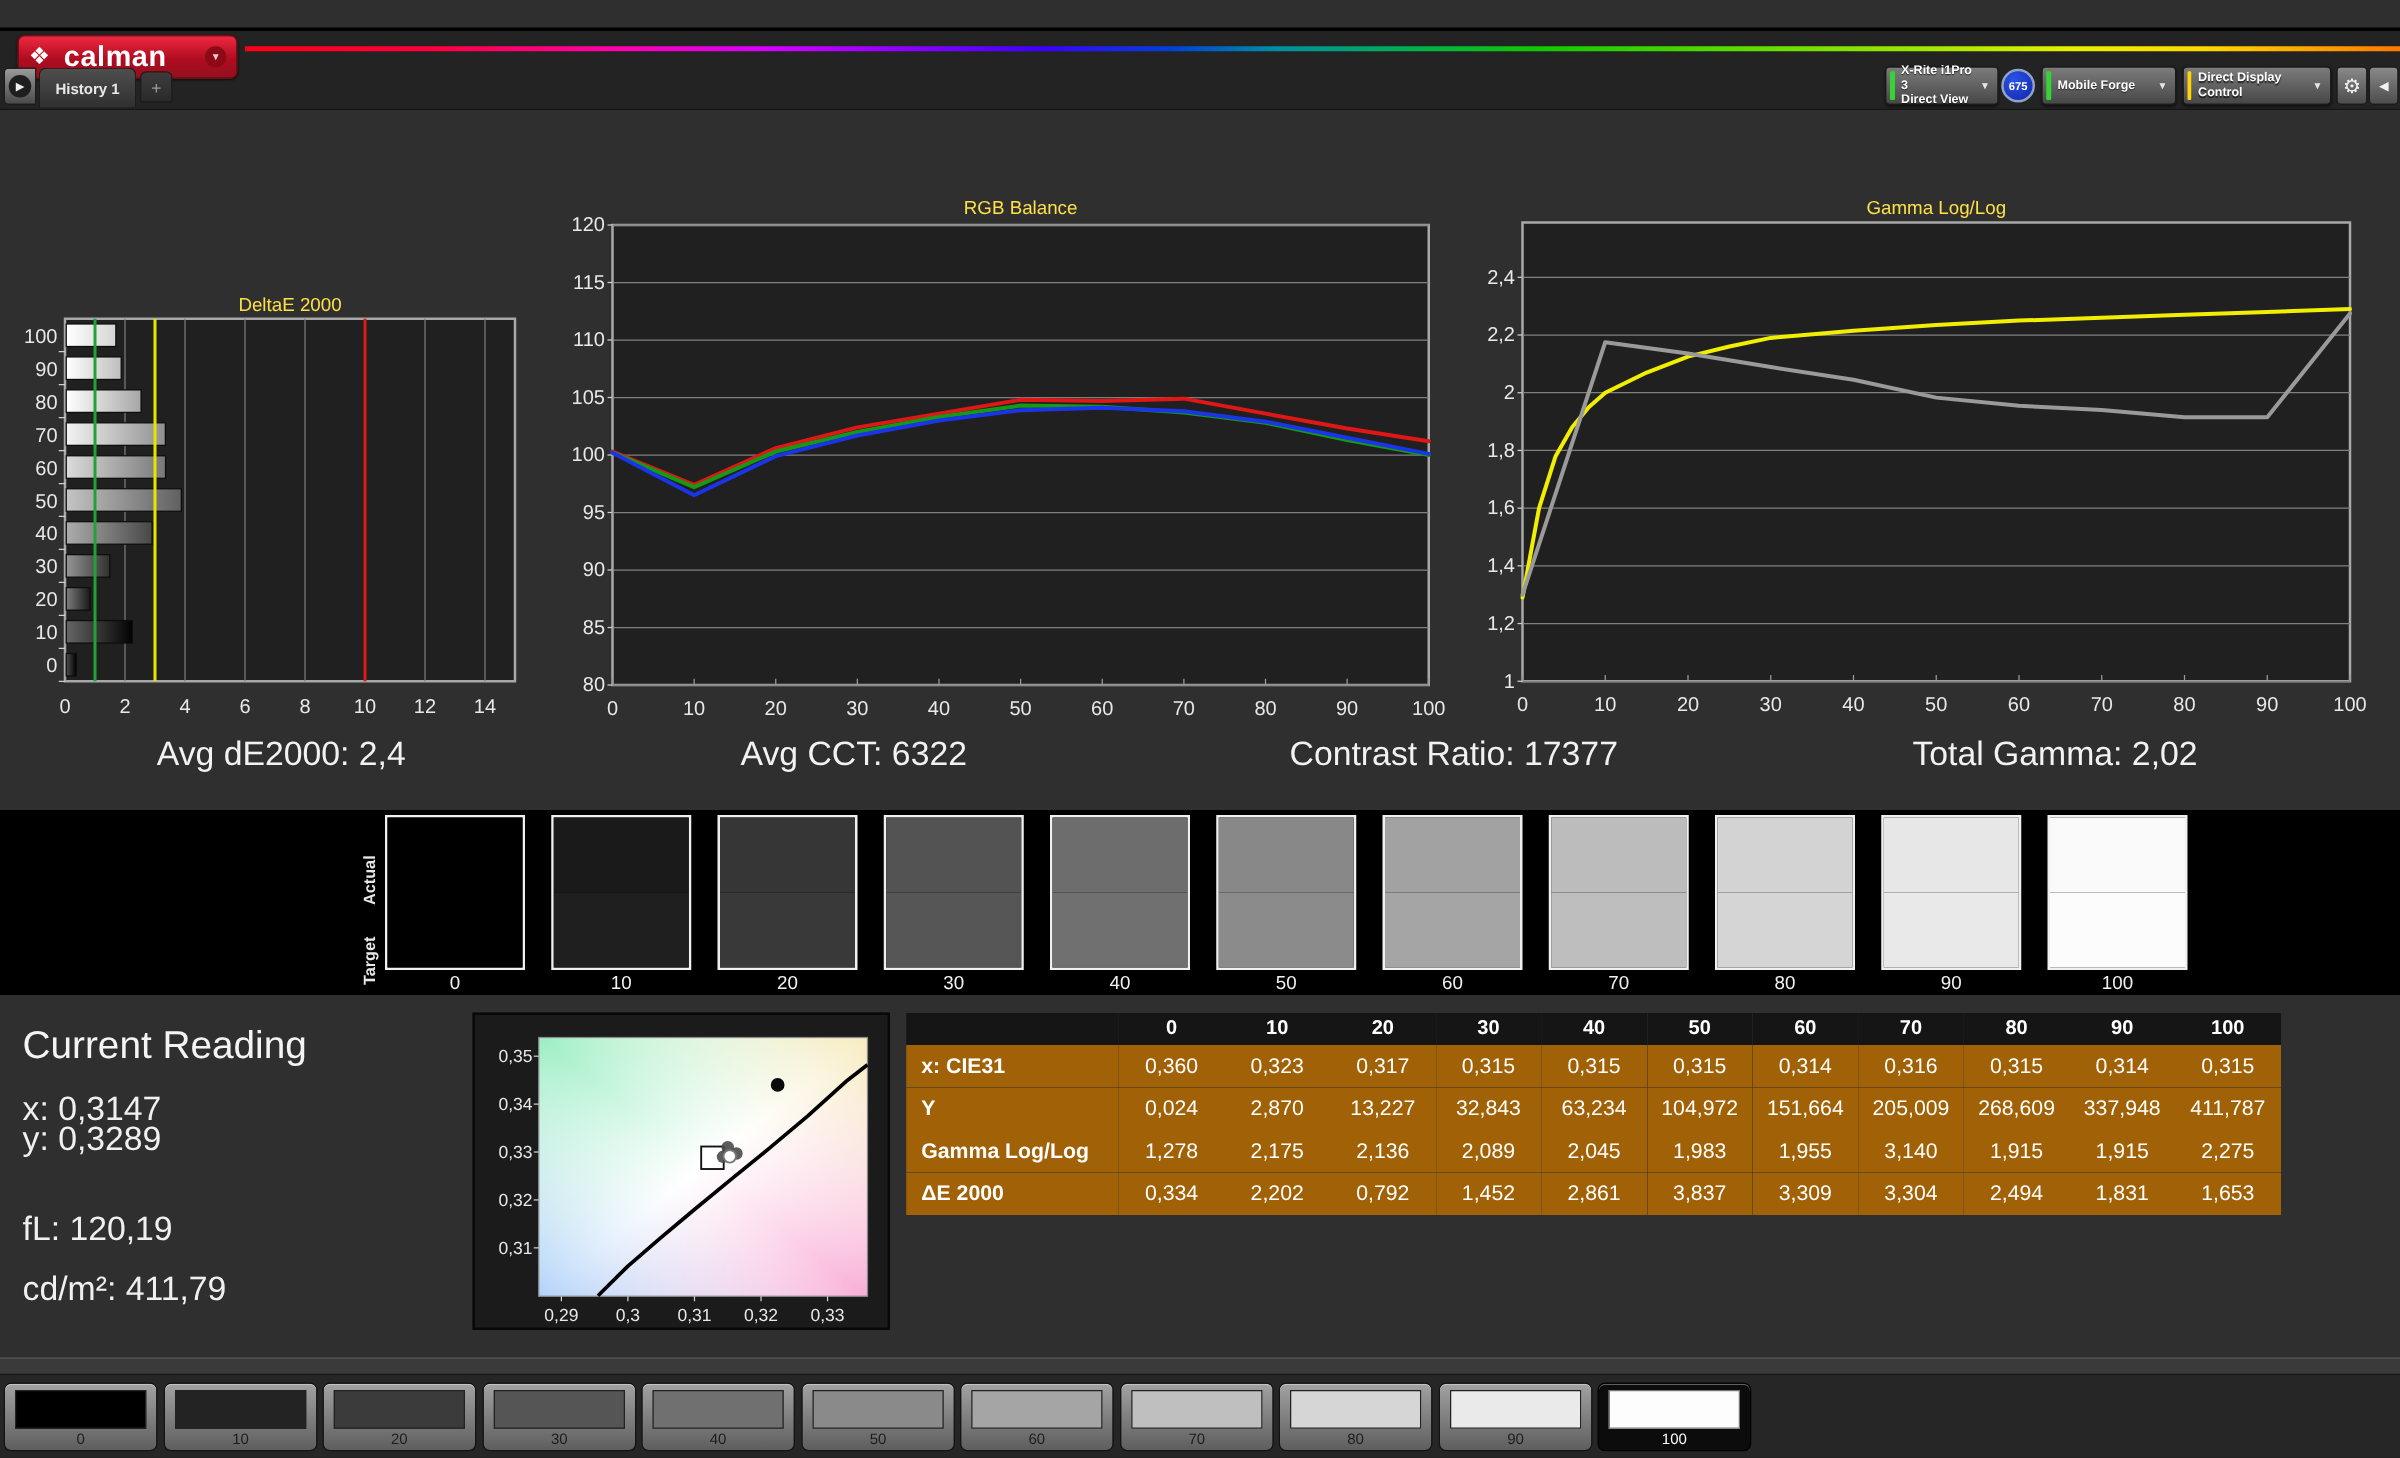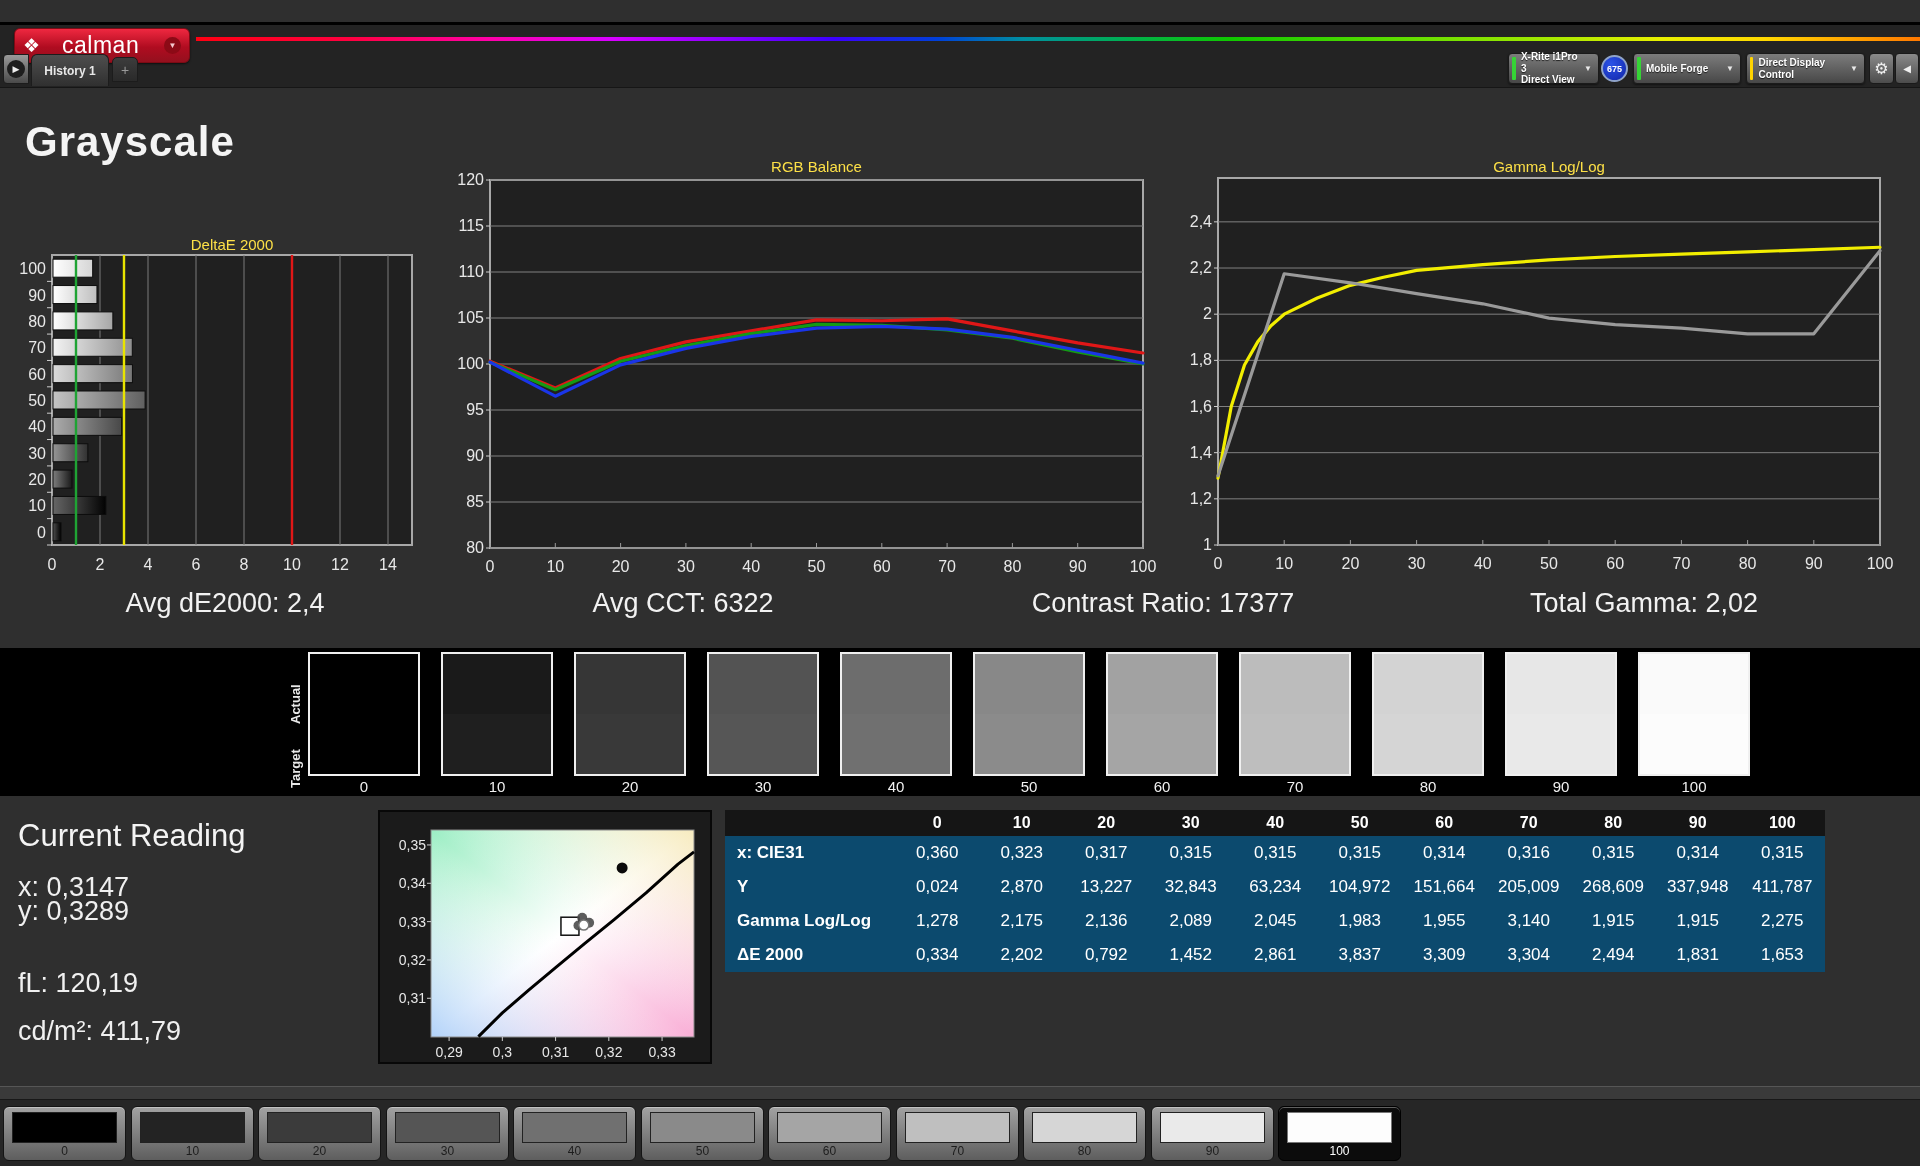--- a/index.html
+++ b/index.html
@@ -14,21 +14,21 @@
   .win-controls { position:absolute; right:0; top:0; height:22px; display:flex; }
   .win-btn { width:40px; height:22px; display:flex; align-items:center; justify-content:center; font-size:12px; color:#222; }
   .black-strip { position:absolute; left:0; top:22px; width:1920px; height:3px; background:#000; }
 
   
   .header-band { position:absolute; left:0; top:25px; width:1920px; height:63px; background:#232323; border-bottom:1px solid #161616; }
   .calman-logo { position:absolute; left:14px; top:3px; width:176px; height:35px; border-radius:6px;
      background:linear-gradient(#ef2840,#b00c20 55%,#94101e); border:1px solid #7d0a14;
      display:flex; align-items:center; padding:0 8px; box-shadow:0 1px 2px rgba(0,0,0,.6); }
   .calman-logo .glyph { color:#fff; font-size:19px; line-height:1; }
-  .calman-logo .word { color:#fff; font-size:23px; font-weight:normal; letter-spacing:.5px; margin-left:22px; }
+  .calman-logo .word { color:#fff; font-size:23px; font-weight:bold; letter-spacing:.5px; margin-left:11px; }
   .calman-logo .caret { margin-left:auto; width:17px; height:17px; border-radius:50%; background:#8c0a16; color:#f5c9ce; font-size:8px; display:flex; align-items:center; justify-content:center; }
   .rainbow { position:absolute; left:196px; top:12px; width:1724px; height:4px;
      background:linear-gradient(90deg,#ff0012 0%,#ff0040 9%,#ff00a8 17%,#d800ff 24%,#8800ff 31%,#3c00ff 37%,#0040d8 43%,#0090a0 48%,#00b050 54%,#10c800 60%,#58dc00 69%,#a0e800 78%,#e8f000 85%,#ffd800 91%,#ff9800 97%,#ff7800 100%); }
 
   .tab-play { position:absolute; left:3px; top:29px; width:26px; height:30px; border-radius:4px 0 0 4px;
      background:linear-gradient(#9a9a9a,#4a4a4a); border:1px solid #1c1c1c; display:flex; align-items:center; justify-content:center; }
   .tab-play .cir { width:18px; height:18px; border-radius:50%; background:#1e1e1e; color:#eee; font-size:9px; display:flex; align-items:center; justify-content:center; }
   .history-tab { position:absolute; left:31px; top:29px; width:78px; height:32px; border-radius:6px 6px 0 0;
      background:linear-gradient(#4e4e4e,#303030); border:1px solid #1c1c1c; border-bottom:none;
      color:#e8e8e8; font-size:12px; font-weight:bold; display:flex; align-items:center; justify-content:center; }
@@ -65,21 +65,21 @@
   .cr-title { position:absolute; left:18px; top:818px; font-size:31px; color:#f4f4f4; }
   .cr-line { position:absolute; left:18px; font-size:27px; color:#f0f0f0; }
 
   .cie-frame { position:absolute; left:378px; top:810px; width:334px; height:254px; background:#1b1b1b; border:2px solid #080808; }
 
   .de-table { position:absolute; left:725px; top:810px; border-collapse:collapse; table-layout:fixed; }
   .de-table th, .de-table td { font-size:17px; color:#fff; height:34px; overflow:hidden; white-space:nowrap; }
   .de-table thead th { background:#151515; height:26px; font-size:16px; text-align:center; }
   .de-table td { text-align:center; }
   .de-table td.rlab { text-align:left; padding-left:12px; font-weight:bold; }
-  .de-table tr.dark td { background:#0c4a6e; }
+  .de-table tr.dark td { background:#a16207; }
   .de-table tr.light td { background:#8f8f8f; text-shadow:0 1px 2px rgba(0,0,0,.55); }
 
   
   .btm-divider { position:absolute; left:0; top:1086px; width:1920px; height:14px; background:#3a3a3a; border-top:1px solid #565656; border-bottom:1px solid #181818; }
   .btm-bar { position:absolute; left:0; top:1100px; width:1920px; height:66px; background:#262626; }
   .patch-btn { position:absolute; top:6px; width:123px; height:55px; border-radius:6px; border:1px solid #141414;
      background:linear-gradient(#a2a2a2,#5e5e5e); box-shadow:inset 0 1px 0 rgba(255,255,255,.35); }
   .patch-btn .pt { position:absolute; left:8px; right:8px; top:5px; height:31px; border:1px solid #222; }
   .patch-btn .pl { position:absolute; left:0; right:0; bottom:2px; text-align:center; font-size:12px; color:#1d1d1d; }
   .patch-btn.sel { background:#0c0c0c; border-color:#000; }
@@ -128,21 +128,20 @@
       <span class="dcaret">▼</span>
     </div>
     <div class="sq-btn" style="left:1869px;">
         <span>⚙</span>
       </div>
     <div class="sq-btn" style="left:1895px; width:24px;">
         <span style="font-size:10px;">◀</span>
       </div>
   </div>
 
-  <h1 class="page-title">Grayscale</h1>
 
   <div class="chart-title" style="left:52px; top:236px; width:360px;">DeltaE 2000</div>
   <svg class="csvg" id="svg-deltae" style="left:10px; top:248px;" width="425" height="335">
       <defs>
         <linearGradient id="bg0" x1="0" y1="0" x2="1" y2="0">
           <stop offset="0%" stop-color="rgb(78,78,78)"></stop>
           <stop offset="100%" stop-color="rgb(0,0,0)"></stop>
         </linearGradient>
         <linearGradient id="bg1" x1="0" y1="0" x2="1" y2="0">
           <stop offset="0%" stop-color="rgb(102,102,102)"></stop>

